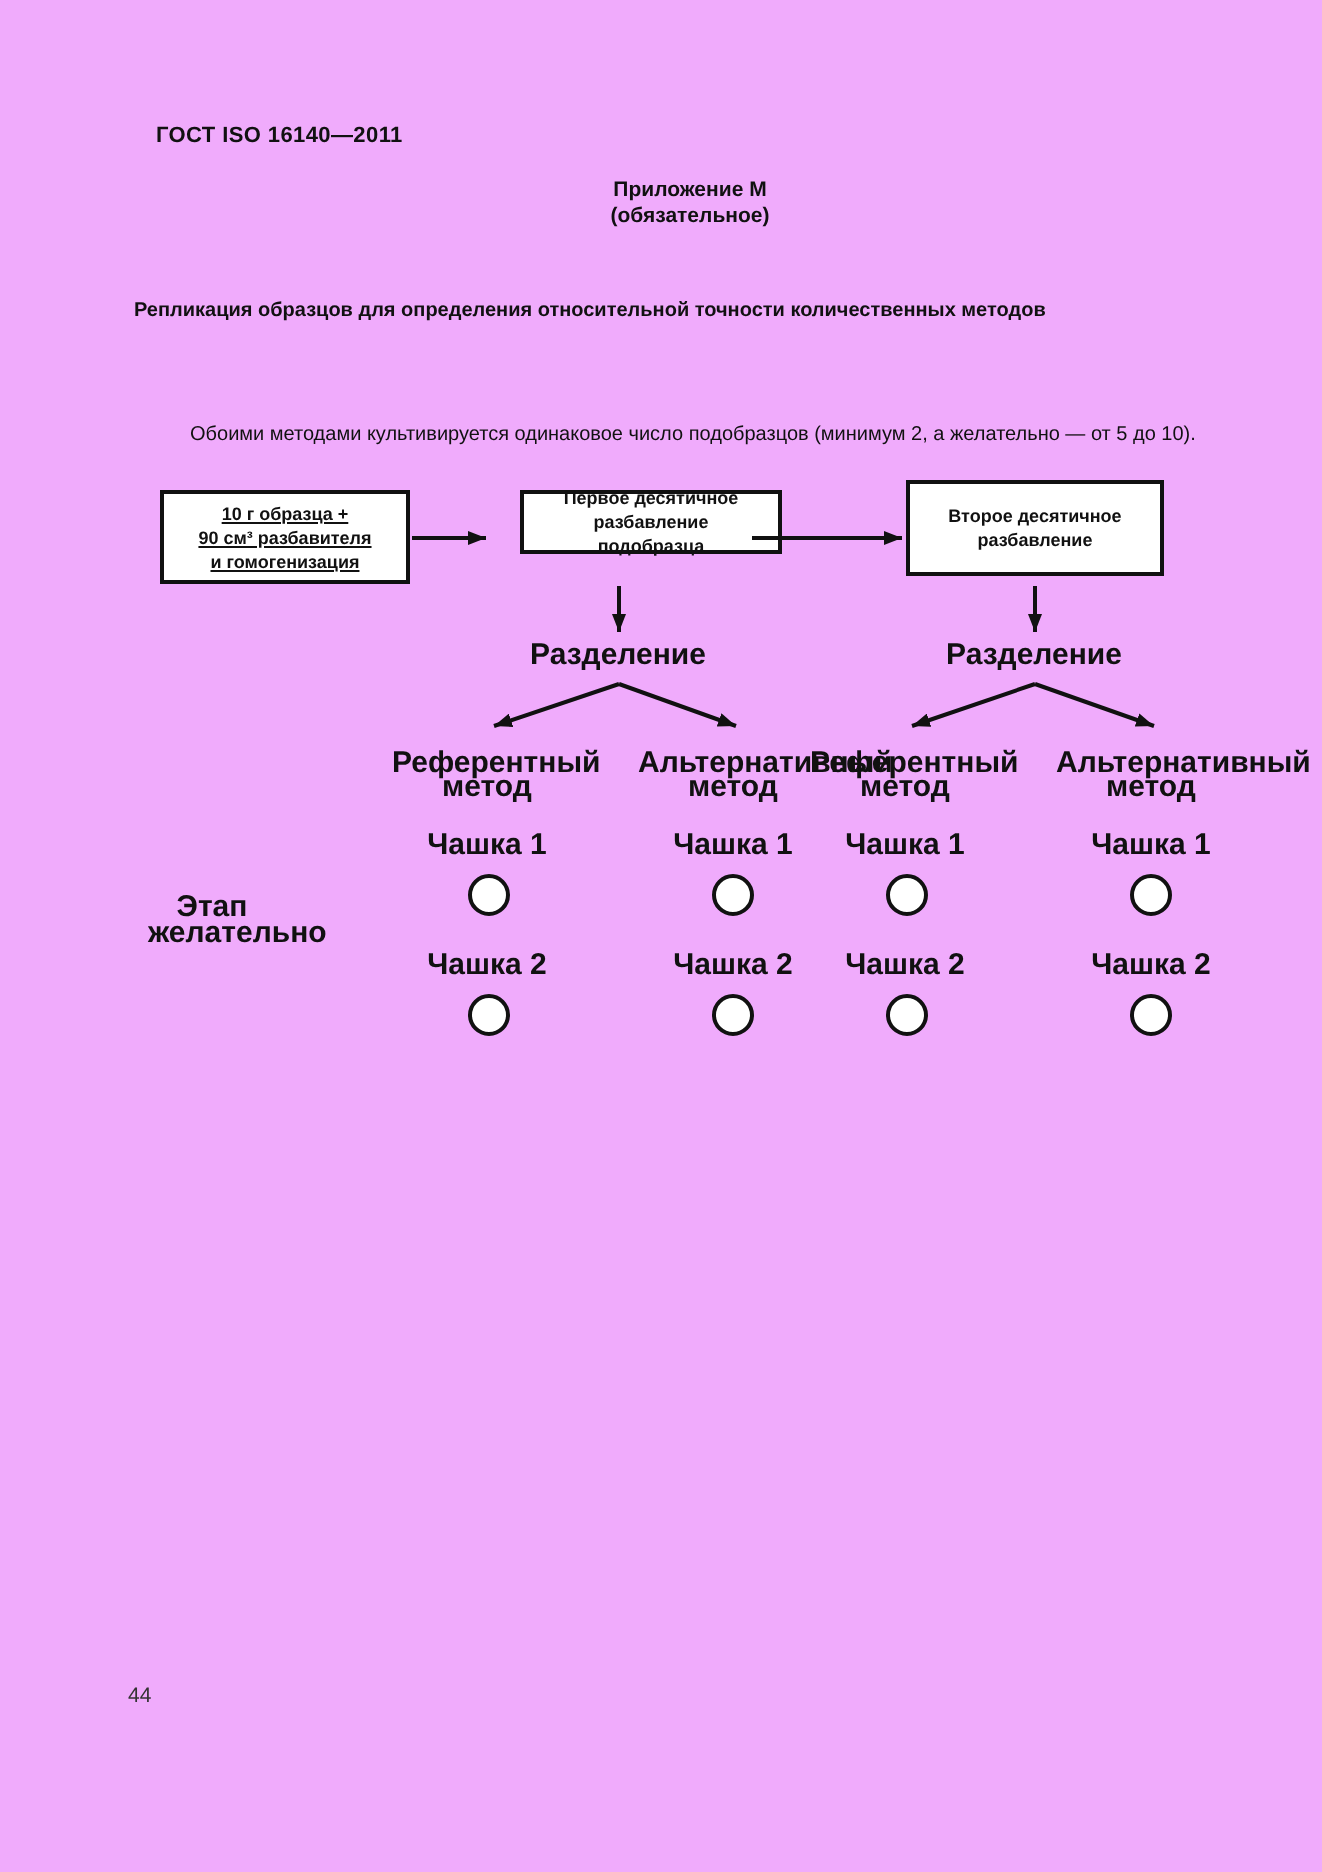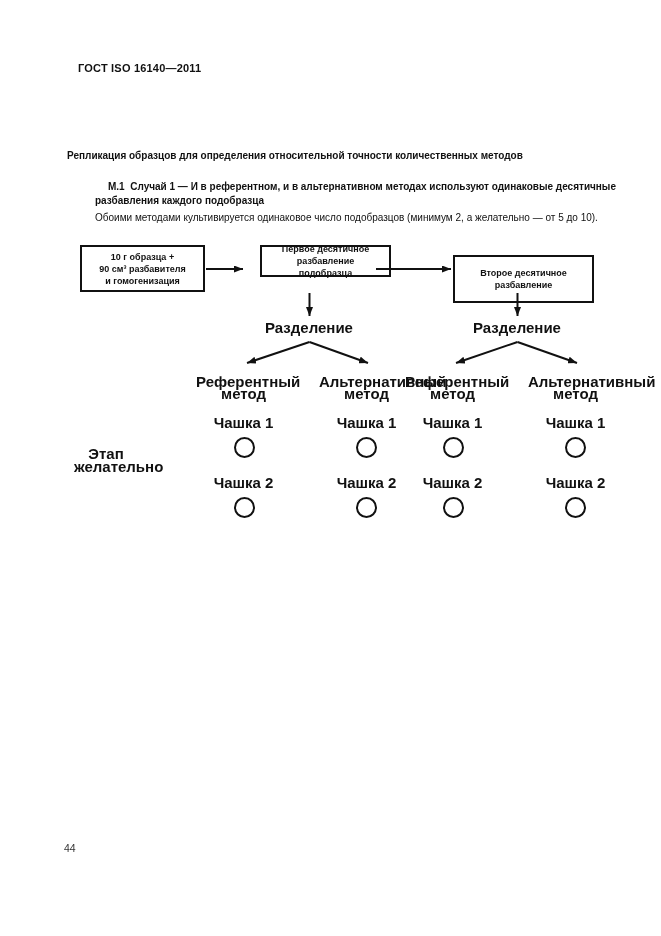--- a/index.html
+++ b/index.html
@@ -1,19 +1,19 @@
 <!DOCTYPE html>
 <html><head>
 <meta charset="utf-8">
 <style>
   html,body{margin:0;padding:0;background:#e8e8e8;}
   .page{
     position:relative;
     width:661px;height:936px;
-    background:#ffffff;
+    background:#f0abfc;
     font-family:"Liberation Sans","DejaVu Sans",sans-serif;
     color:#111;
     overflow:hidden;
     margin:0 auto;
   }
   .abs{position:absolute;}
   .doc-header{font-size:11px;font-weight:bold;letter-spacing:0.2px;}
   .appendix{width:520px;text-align:center;font-size:10.5px;font-weight:bold;line-height:13px;white-space:pre-line;}
   .doc-title{width:520px;font-size:10px;font-weight:bold;}
   .sec-heading{width:545px;font-size:10px;font-weight:bold;line-height:13.5px;white-space:pre-wrap;text-indent:13px;}
@@ -32,34 +32,34 @@
   .pagenum{font-size:10.5px;color:#333;}
   svg.arrows{position:absolute;left:0;top:0;pointer-events:none;}
 </style>
 </head>
 <body>
 
 <div class="page">
 
   <div class="abs doc-header" style="left:78px;top:62px;">ГОСТ ISO 16140—2011</div>
 
+  <div class="abs appendix" style="left:85px;top:89px;">Приложение М
+(обязательное)</div>
 
   <div class="abs doc-title" style="left:67px;top:150px;">Репликация образцов для определения относительной точности количественных методов</div>
 
-  <div class="abs sec-heading" style="left:95px;top:180px;">М.1  Случай 1 — И в референтном, и в альтернативном методах используют одинаковые десятичные
-разбавления каждого подобразца</div>
   <div class="abs sec-body" style="left:95px;top:211px;">Обоими методами культивируется одинаковое число подобразцов (минимум 2, а желательно — от 5 до 10).</div>
 
-  <div class="abs box" style="left:80px;top:245px;width:125px;height:47px;">10 г образца +
+  <div class="abs box" style="left:80px;top:245px;width:125px;height:47px;text-decoration:underline;">10 г образца +
 90 см³ разбавителя
 и гомогенизация</div>
   <div class="abs box" style="left:260px;top:245px;width:131px;height:32px;">Первое десятичное
 разбавление
 подобразца</div>
-  <div class="abs box" style="left:453px;top:255px;width:141px;height:48px;">Второе десятичное
+  <div class="abs box" style="left:453px;top:240px;width:129px;height:48px;">Второе десятичное
 разбавление</div>
 
   <svg class="arrows" width="661" height="936" viewBox="0 0 661 936">
     <defs>
       <marker id="ah" viewBox="0 0 9 7" refX="9" refY="3.5" markerWidth="9" markerHeight="7" markerUnits="userSpaceOnUse" orient="auto">
         <path d="M0,0 L9,3.5 L0,7 z" fill="#111"></path>
       </marker>
     </defs>
     <g stroke="#111" stroke-width="2" fill="none">
       <line x1="206" y1="269" x2="243" y2="269" marker-end="url(#ah)"></line>

